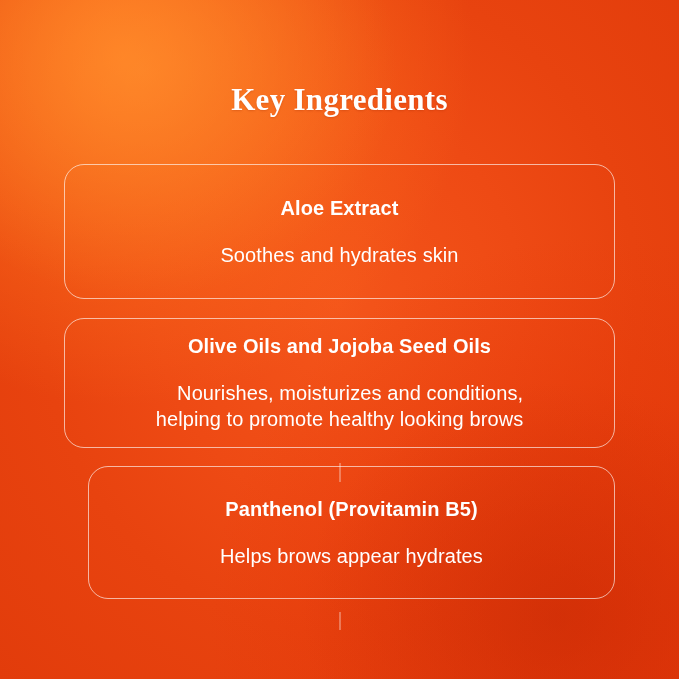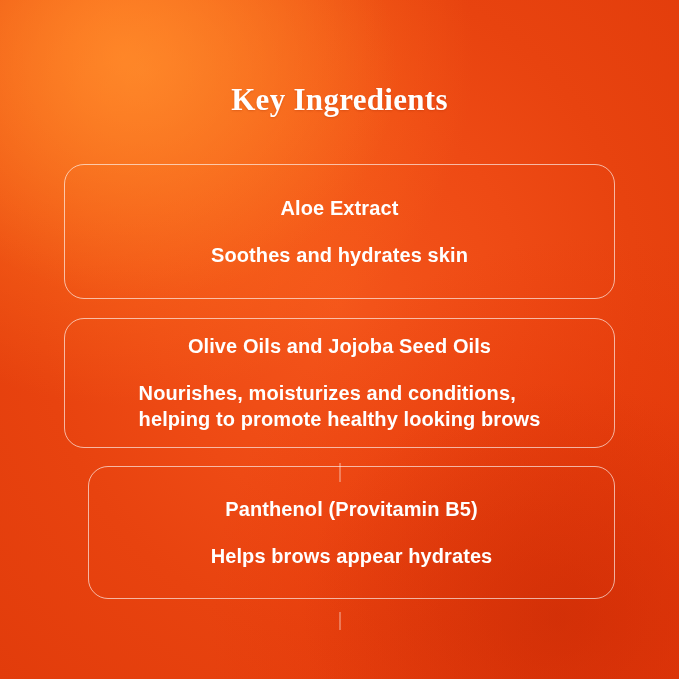--- a/index.html
+++ b/index.html
@@ -61,21 +61,21 @@
     left: 64px;
     right: 64px;
     top: 164px;
   }
   .card {
     position: relative;
     box-sizing: border-box;
     border: 1px solid rgba(255,255,255,0.62);
     border-radius: 20px;
     color: #ffffff;
-    text-align: left;
+    text-align: right;
     display: flex;
     flex-direction: column;
     align-items: center;
     justify-content: center;
     padding: 16px 26px;
     gap: 12px;
   }
   .card-1 { height: 135px; }
   .card-2 { height: 130px; margin-top: 19px; }
   .card-3 { height: 133px; margin-top: 18px; margin-left: 24px; }
@@ -83,21 +83,21 @@
   .card h2 {
     margin: 0 0 10px 0;
     font-size: 20px;
     font-weight: bold;
     letter-spacing: 0.1px;
     line-height: 1.2;
   }
   .card p {
     margin: 0;
     font-size: 20px;
-    font-weight: 700;
+    font-weight: 400;
     line-height: 1.3;
     letter-spacing: 0.1px;
   }
   .connector {
     position: absolute;
     left: 50%;
     transform: translateX(-50%);
     width: 1px;
     background: rgba(255,255,255,0.62);
   }

